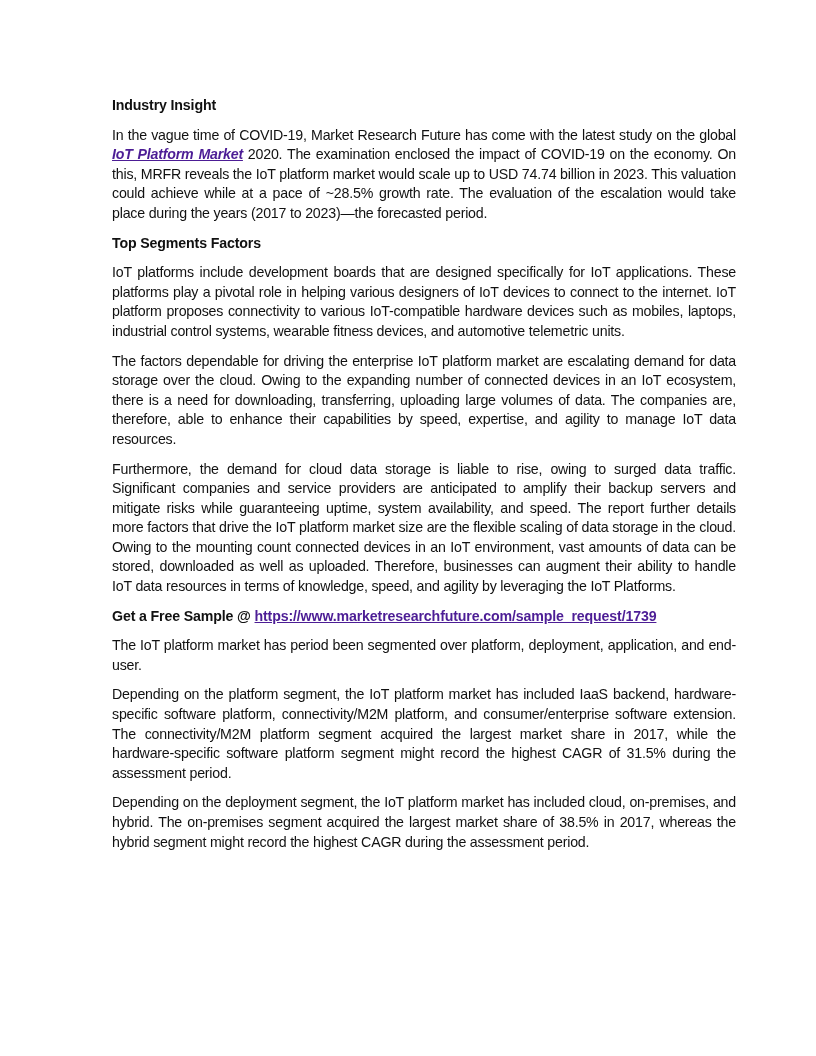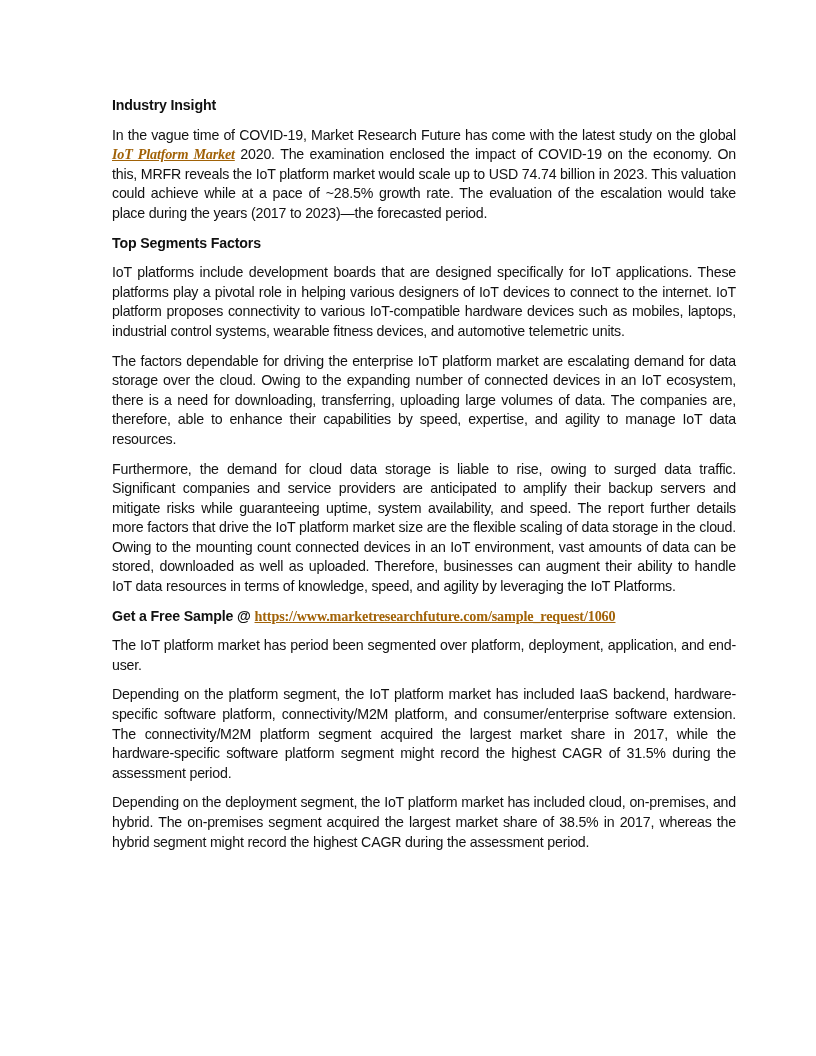--- a/index.html
+++ b/index.html
@@ -29,23 +29,22 @@
       letter-spacing: -0.15px;
     }
     .para {
       font-size: 14.2px;
       line-height: 19.6px;
       margin: 0 0 10px 0;
       text-align: justify;
       letter-spacing: -0.2px;
     }
     a.link {
-      color: #a16207;
+      color: #4c1d95;
       text-decoration: underline;
-      font-family: Liberation Serif, serif;
     }
     a.link.inline-emph {
       font-weight: bold;
       font-style: italic;
     }
     .sample-line {
       font-weight: bold;
       font-size: 14.2px;
       line-height: 19.6px;
       margin: 0 0 10px 0;
@@ -63,21 +62,21 @@
   <p class="para"><span>In the vague time of COVID-19, Market Research Future has come with the latest study on the global </span><a class="link inline-emph">IoT Platform Market</a><span> 2020. The examination enclosed the impact of COVID-19 on the economy. On this, MRFR reveals the IoT platform market would scale up to USD 74.74 billion in 2023. This valuation could achieve while at a pace of ~28.5% growth rate. The evaluation of the escalation would take place during the years (2017 to 2023)—the forecasted period.</span></p>
 
   <div class="heading">Top Segments Factors</div>
 
   <p class="para">IoT platforms include development boards that are designed specifically for IoT applications. These platforms play a pivotal role in helping various designers of IoT devices to connect to the internet. IoT platform proposes connectivity to various IoT-compatible hardware devices such as mobiles, laptops, industrial control systems, wearable fitness devices, and automotive telemetric units.</p>
 
   <p class="para">The factors dependable for driving the enterprise IoT platform market are escalating demand for data storage over the cloud. Owing to the expanding number of connected devices in an IoT ecosystem, there is a need for downloading, transferring, uploading large volumes of data. The companies are, therefore, able to enhance their capabilities by speed, expertise, and agility to manage IoT data resources.</p>
 
   <p class="para">Furthermore, the demand for cloud data storage is liable to rise, owing to surged data traffic. Significant companies and service providers are anticipated to amplify their backup servers and mitigate risks while guaranteeing uptime, system availability, and speed. The report further details more factors that drive the IoT platform market size are the flexible scaling of data storage in the cloud. Owing to the mounting count connected devices in an IoT environment, vast amounts of data can be stored, downloaded as well as uploaded. Therefore, businesses can augment their ability to handle IoT data resources in terms of knowledge, speed, and agility by leveraging the IoT Platforms.</p>
 
-  <div class="sample-line"><span>Get a Free Sample @ </span><a class="link">https://www.marketresearchfuture.com/sample_request/1060</a></div>
+  <div class="sample-line"><span>Get a Free Sample @ </span><a class="link">https://www.marketresearchfuture.com/sample_request/1739</a></div>
 
 
   <p class="para">The IoT platform market has period been segmented over platform, deployment, application, and end-user.</p>
 
   <p class="para">Depending on the platform segment, the IoT platform market has included IaaS backend, hardware-specific software platform, connectivity/M2M platform, and consumer/enterprise software extension. The connectivity/M2M platform segment acquired the largest market share in 2017, while the hardware-specific software platform segment might record the highest CAGR of 31.5% during the assessment period.</p>
 
   <p class="para">Depending on the deployment segment, the IoT platform market has included cloud, on-premises, and hybrid. The on-premises segment acquired the largest market share of 38.5% in 2017, whereas the hybrid segment might record the highest CAGR during the assessment period.</p>
 
 </div>
 

